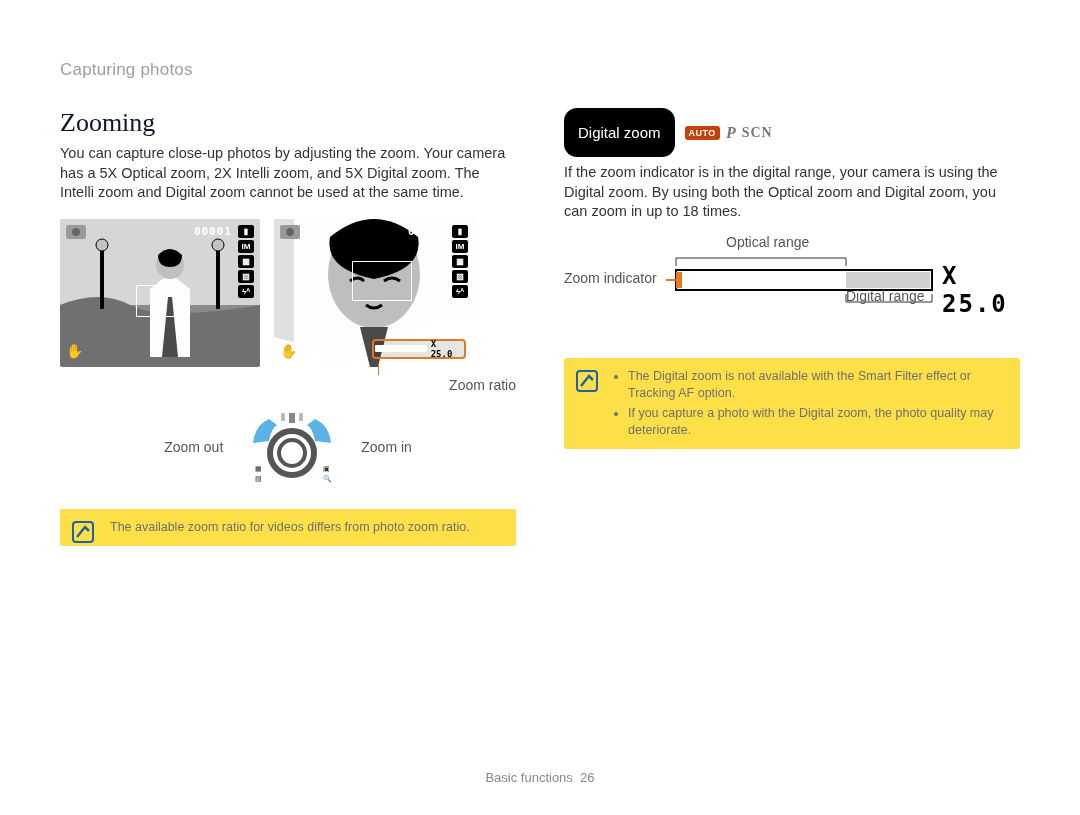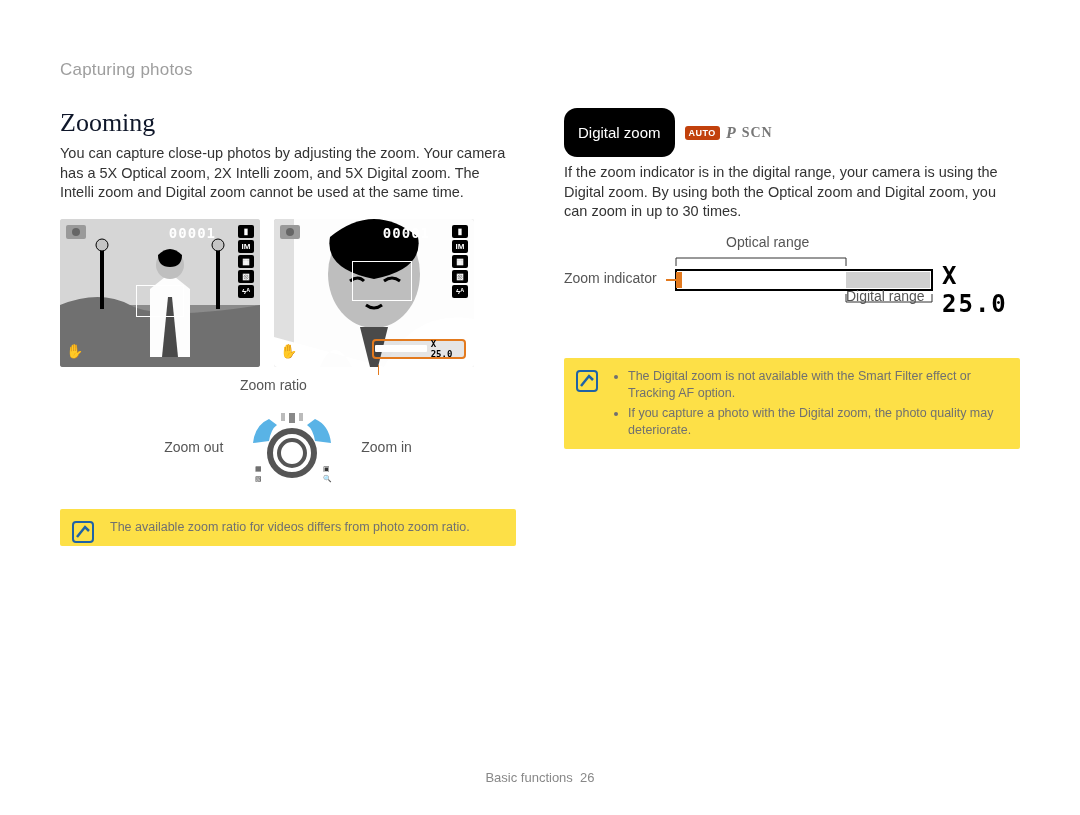--- a/index.html
+++ b/index.html
@@ -61,22 +61,22 @@
     border-radius: 3px;
     overflow: hidden;
   }
   .shot svg {display:block;}
   .af-box {
     position:absolute;
     border:1.5px solid #fff;
   }
   .shot .counter {
     position:absolute;
-    top:6px; right:44px;
-    font-size:14px;
+    top:6px; right:28px;
+    font-size:11px;
     color:#fff;
     font-weight:bold;
     letter-spacing:1px;
     font-family: monospace;
   }
   .icon-strip {
     position:absolute;
     top:6px;
     right:6px;
     display:flex;
@@ -140,21 +140,21 @@
     font-weight:bold;
     color:#000;
     margin-left:4px;
     font-family: monospace;
   }
   .lbl {
     font-size:14px;
     color:#555;
     font-weight:300;
   }
-  .zoom-ratio-lbl { text-align:left; margin:4px 0 18px 180px; position:relative;}
+  .zoom-ratio-lbl { text-align:right; margin:4px 0 18px 180px; position:relative;}
   .zoom-ratio-lbl::before{
     content:"";
     position:absolute;
     top:-12px; left:50%;
     width:1px; height:10px;
     background:#e37a1e;
   }
   .zoom-dial-row {
     display:flex;
     align-items:center;
@@ -352,21 +352,21 @@
 
     <div class="col">
       <div class="dz-head">
         <span class="dz-pill">Digital zoom</span>
         <div class="mode-icons">
           <span class="mode-auto">AUTO</span>
           <span class="mode-p">P</span>
           <span class="mode-scn">SCN</span>
         </div>
       </div>
-      <div class="body-text">If the zoom indicator is in the digital range, your camera is using the Digital zoom. By using both the Optical zoom and Digital zoom, you can zoom in up to 30 times.</div>
+      <div class="body-text">If the zoom indicator is in the digital range, your camera is using the Digital zoom. By using both the Optical zoom and Digital zoom, you can zoom in up to 18 times.</div>
 
       <div class="indicator-diagram">
         <svg width="460" height="100" viewBox="0 0 460 100" style="position:absolute;left:0;top:0;">
 
           <line x1="112" y1="22" x2="112" y2="30" stroke="#333" stroke-width="1"></line>
           <line x1="112" y1="22" x2="282" y2="22" stroke="#333" stroke-width="1"></line>
           <line x1="282" y1="22" x2="282" y2="30" stroke="#333" stroke-width="1"></line>
 
           <line x1="282" y1="58" x2="282" y2="66" stroke="#333" stroke-width="1"></line>
           <line x1="282" y1="66" x2="368" y2="66" stroke="#333" stroke-width="1"></line>

